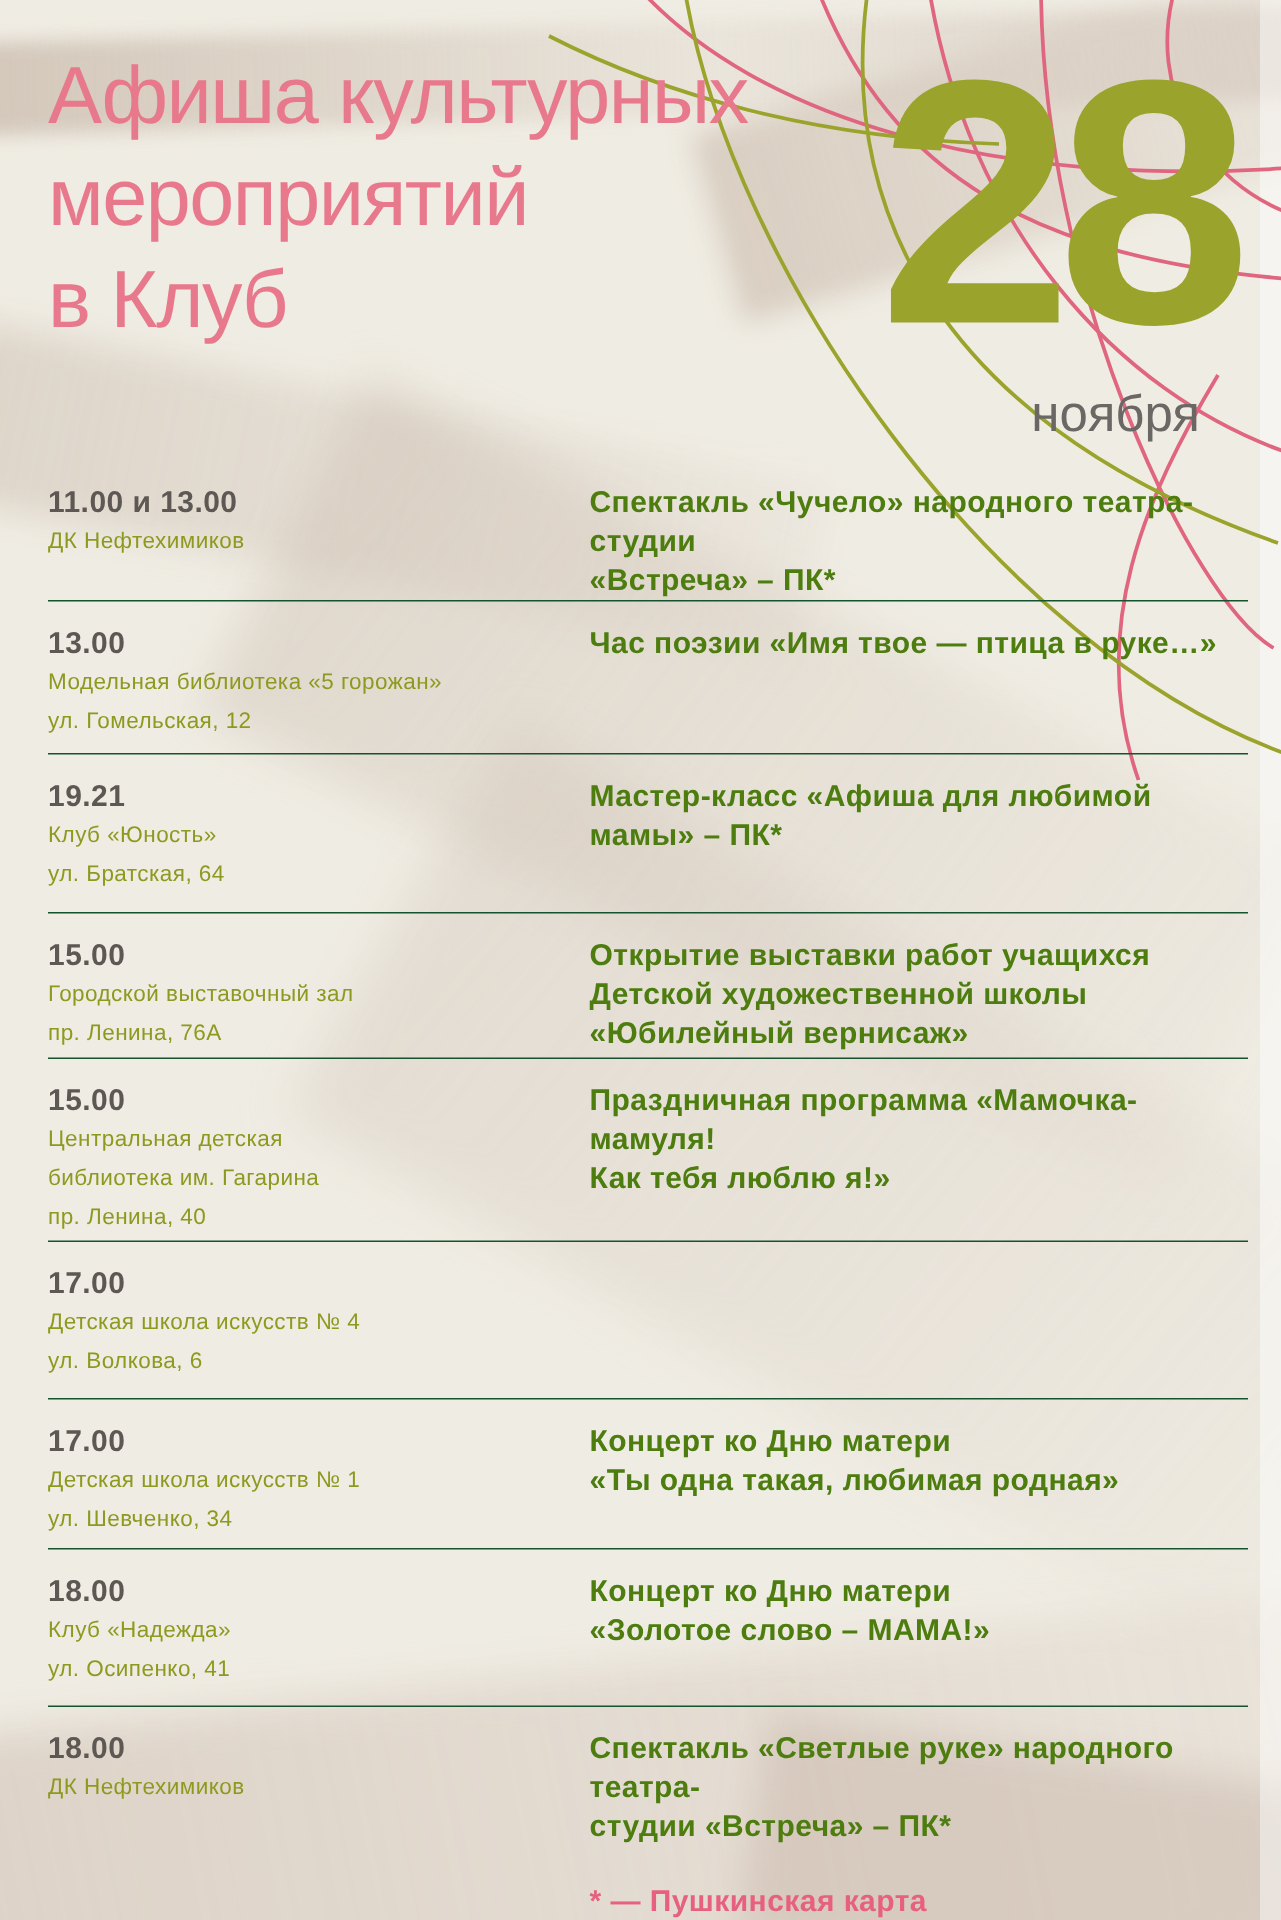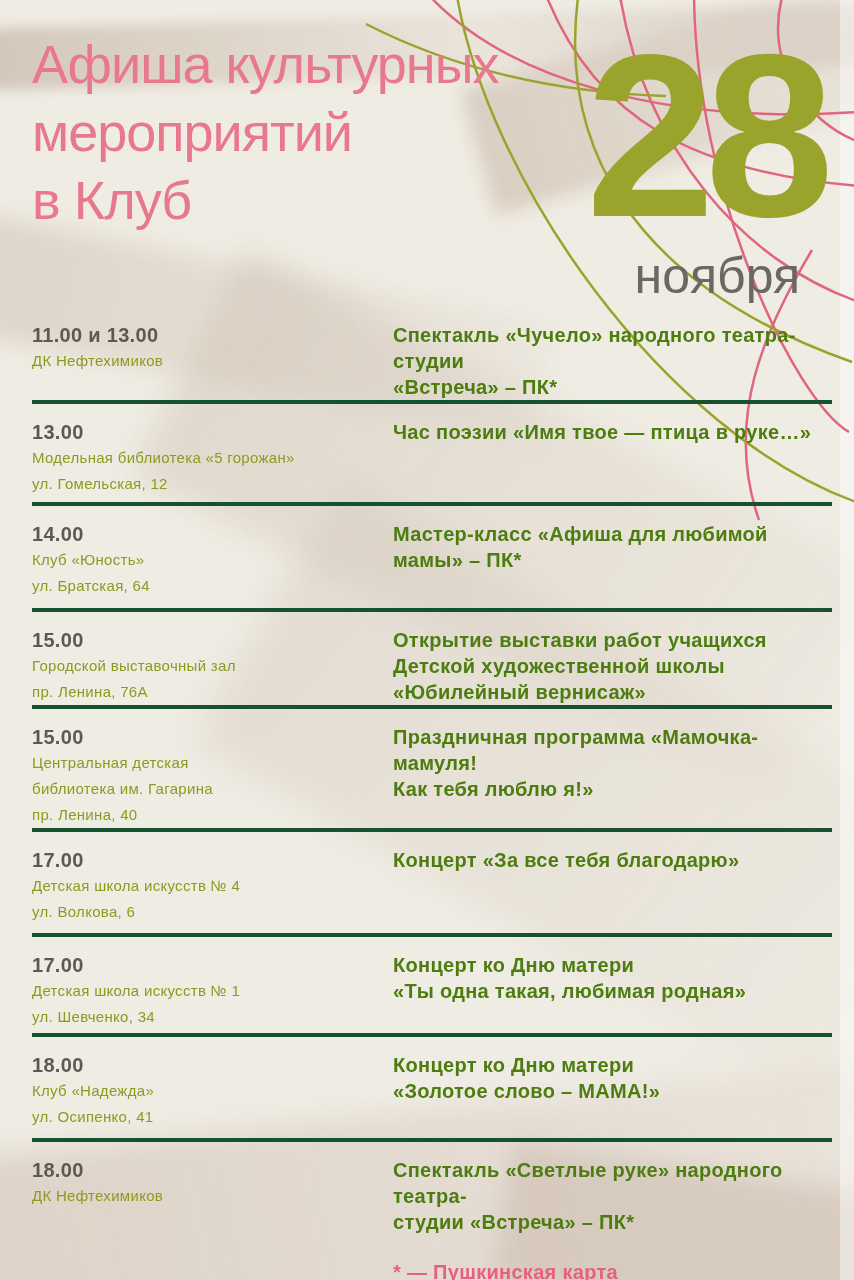--- a/index.html
+++ b/index.html
@@ -39,30 +39,30 @@
     position:absolute;left:32px;top:30px;
     font-size:54px;line-height:68px;font-weight:300;letter-spacing:-1px;
     color:#E8798C;white-space:pre-line;
   }
   .date{position:absolute;top:24px;right:30px;text-align:right;}
   .date-day{
     font-size:232px;line-height:224px;font-weight:600;letter-spacing:-10px;
     color:#9AA32B;
   }
   .date-month{
-    font-size:50px;line-height:52px;font-weight:400;color:#6A6765;
+    font-size:34px;line-height:52px;font-weight:400;color:#6A6765;
     padding-right:24px;margin-top:2px;
   }
   
   .table{position:absolute;left:32px;right:22px;top:307px;}
   .row{
     display:grid;grid-template-columns:361px 1fr;
     padding-top:15px;box-sizing:border-box;
   }
-  .row.divided{border-bottom:4px solid #14532d;}
+  .row.divided{border-bottom:1px solid #14532d;}
   .time{font-size:20px;line-height:26px;font-weight:700;color:#5D5853;letter-spacing:.3px;}
   .lines{white-space:pre-line;}
   .venue{font-size:15px;line-height:26px;font-weight:400;color:#8D9A1F;letter-spacing:.3px;}
   .desc{font-size:20px;line-height:26px;font-weight:700;color:#4d7c0f;letter-spacing:.3px;}
   .footnote{
     margin-top:24px;font-size:20px;line-height:26px;font-weight:700;
     color:#E7617E;letter-spacing:.3px;
   }
 </style>
 </head>
@@ -117,21 +117,21 @@
       <div class="venue lines">Модельная библиотека «5 горожан»
 ул. Гомельская, 12</div>
     </div>
     <div>
       <div class="desc lines">Час поэзии «Имя твое — птица в руке…»</div>
     </div>
   </div>
 
   <div class="row divided" style="min-height:106px">
     <div>
-      <div class="time">14.00</div>
+      <div class="time">19.21</div>
       <div class="venue lines">Клуб «Юность»
 ул. Братская, 64</div>
     </div>
     <div>
       <div class="desc lines">Мастер-класс «Афиша для любимой мамы» – ПК*</div>
     </div>
   </div>
 
   <div class="row divided" style="min-height:97px">
     <div>
@@ -158,23 +158,20 @@
 Как тебя люблю я!»</div>
     </div>
   </div>
 
   <div class="row divided" style="min-height:105px">
     <div>
       <div class="time">17.00</div>
       <div class="venue lines">Детская школа искусств № 4
 ул. Волкова, 6</div>
     </div>
-    <div>
-      <div class="desc lines">Концерт «За все тебя благодарю»</div>
-    </div>
   </div>
 
   <div class="row divided" style="min-height:100px">
     <div>
       <div class="time">17.00</div>
       <div class="venue lines">Детская школа искусств № 1
 ул. Шевченко, 34</div>
     </div>
     <div>
       <div class="desc lines">Концерт ко Дню матери

